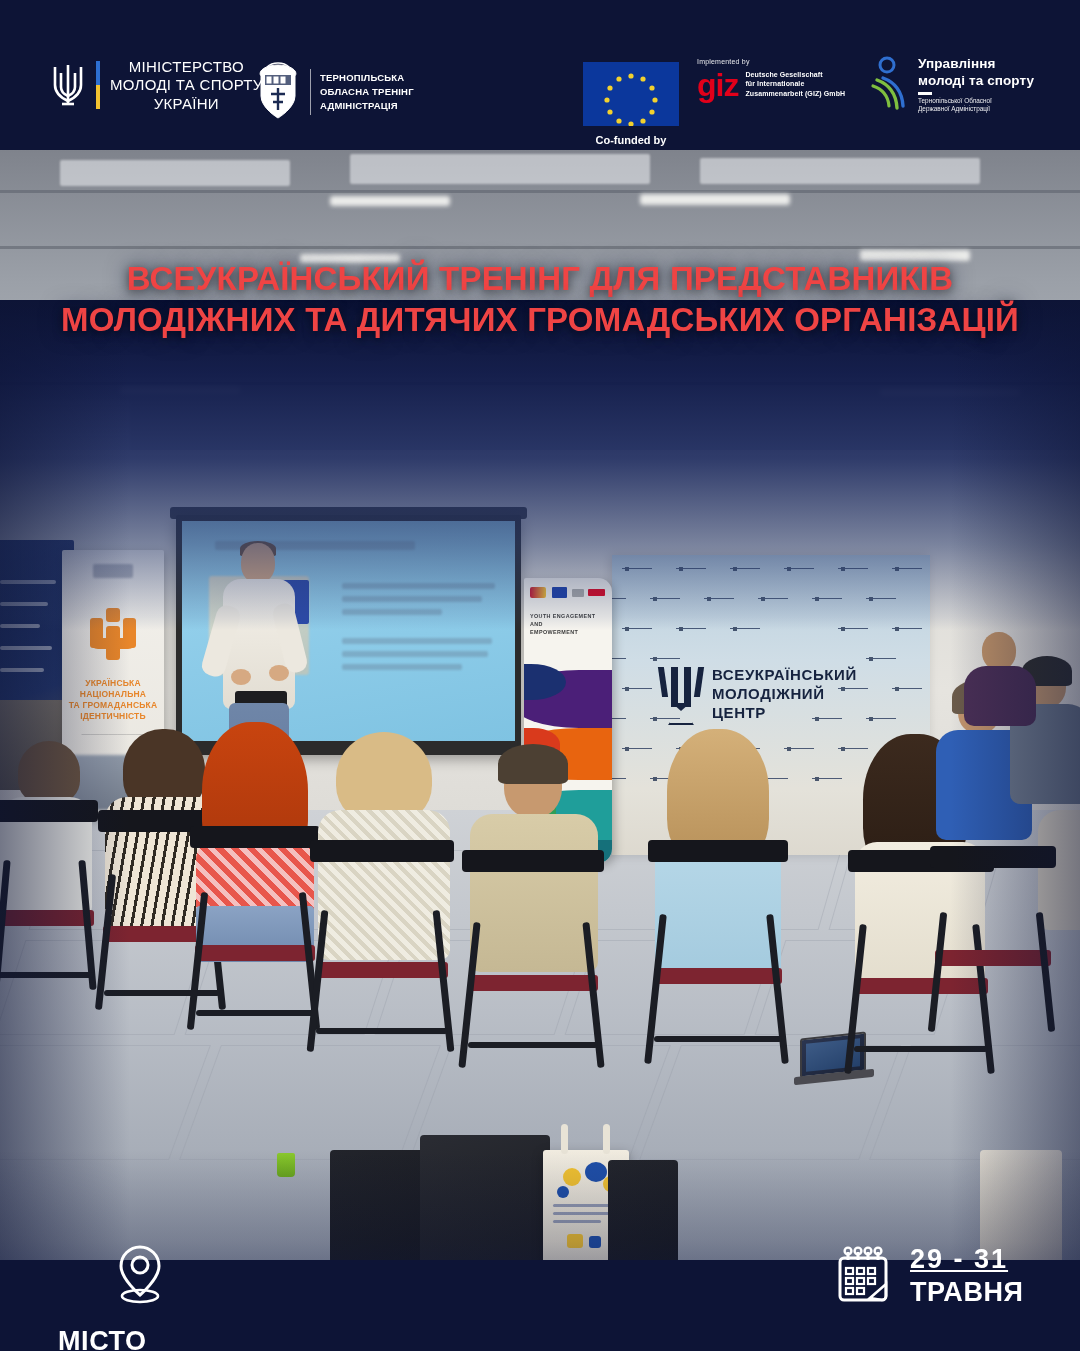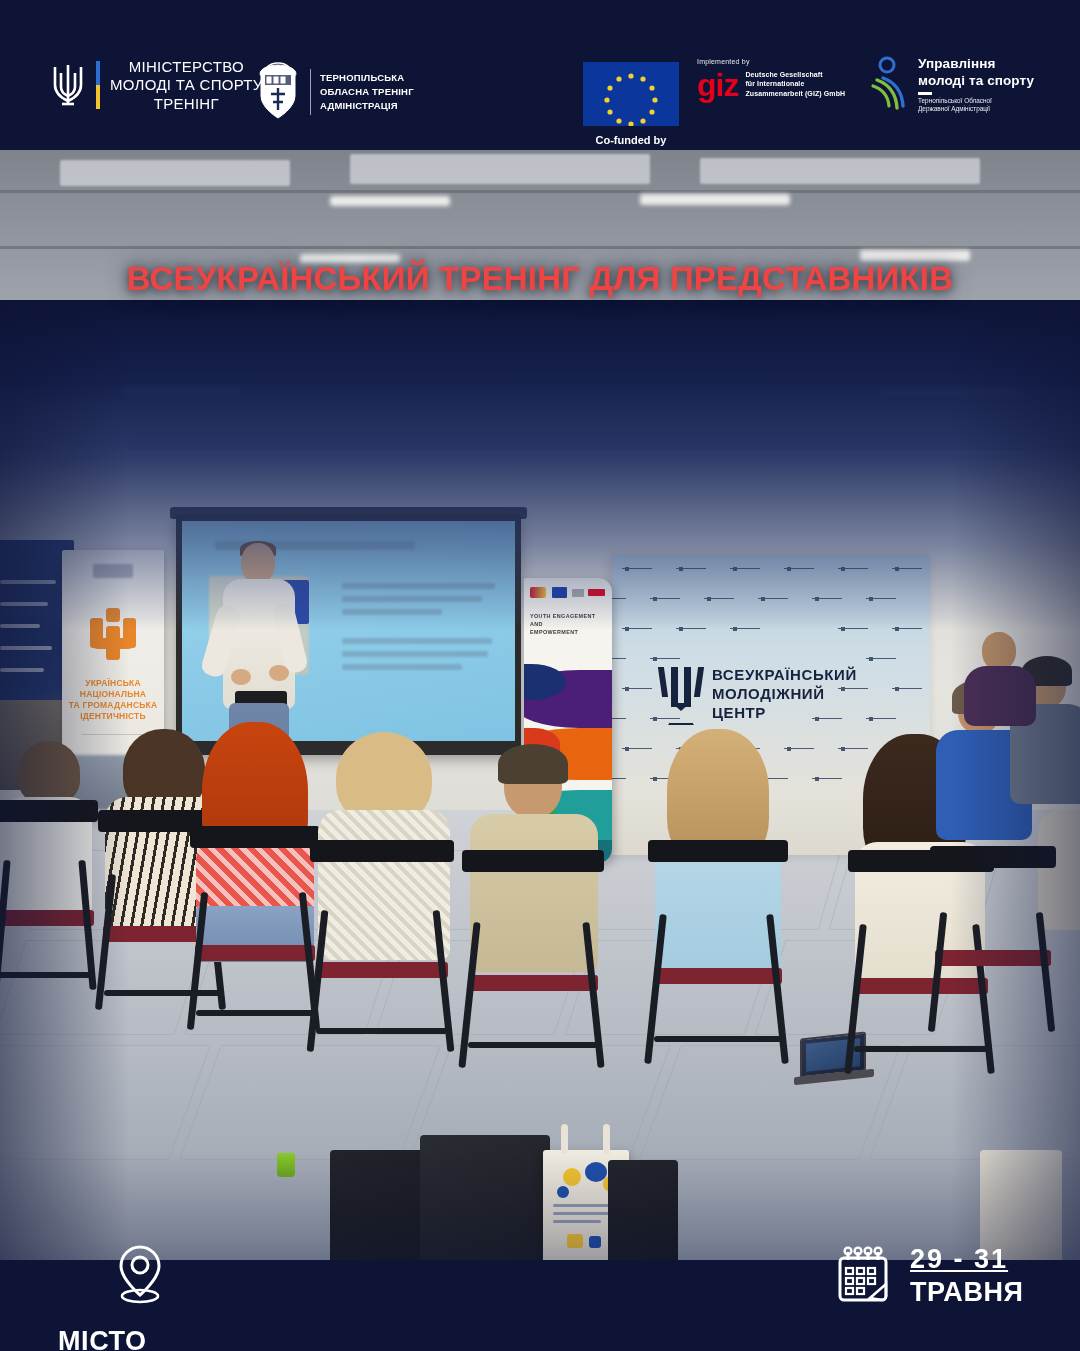--- a/index.html
+++ b/index.html
@@ -669,21 +669,21 @@
           <path d="M31 8 V26 Q31 36 18 42"></path>
           <path d="M11 14 V28 Q11 34 18 37"></path>
           <path d="M25 14 V28 Q25 34 18 37"></path>
           <path d="M12 45 H24"></path>
         </g>
       </svg>
       <div class="sep-bar"></div>
       <div class="logo-txt" style="font-size:15px;font-weight:400;letter-spacing:.3px;text-align:center;">
         <div>МІНІСТЕРСТВО</div>
         <div>МОЛОДІ ТА СПОРТУ</div>
-        <div>ТРЕНІНГ</div>
+        <div>УКРАЇНИ</div>
       </div>
     </div>
 
     <div class="logo" style="left:255px;top:62px;">
       <svg width="46" height="60" viewBox="0 0 46 60">
         <path d="M23 3 C14 3 8 6 6 9 C4 12 6 14 6 14 L6 34 C6 46 23 56 23 56 C23 56 40 46 40 34 L40 14 C40 14 42 12 40 9 C38 6 32 3 23 3 Z" fill="#ffffff" stroke="#ffffff" stroke-width="1"></path>
         <rect x="10" y="13" width="26" height="10" fill="#1b2a52" opacity=".75"></rect>
         <rect x="11.5" y="14.5" width="5" height="7" fill="#ffffff"></rect>
         <rect x="18.5" y="14.5" width="5" height="7" fill="#ffffff"></rect>
         <rect x="25.5" y="14.5" width="5" height="7" fill="#ffffff"></rect>
@@ -746,20 +746,21 @@
         <div style="font-size:6.4px;font-weight:400;line-height:8.5px;opacity:.92;">
           <div>Тернопільської Обласної</div>
           <div>Державної Адміністрації</div>
         </div>
       </div>
     </div>
   </div>
 
   <div class="titleblock">
     <div class="title-l1">ВСЕУКРАЇНСЬКИЙ ТРЕНІНГ ДЛЯ ПРЕДСТАВНИКІВ</div>
+    <div class="title-l2">МОЛОДІЖНИХ ТА ДИТЯЧИХ ГРОМАДСЬКИХ ОРГАНІЗАЦІЙ</div>
   </div>
 
   <div class="footer">
 
     <div class="foot-item" style="left:58px;top:22px;flex-direction:column;">
       <svg width="52" height="62" viewBox="0 0 52 62">
         <path d="M26 4 C15.5 4 7 12.5 7 23 C7 36 26 52 26 52 C26 52 45 36 45 23 C45 12.5 36.5 4 26 4 Z" fill="none" stroke="#ffffff" stroke-width="3"></path>
         <circle cx="26" cy="22" r="8" fill="none" stroke="#ffffff" stroke-width="3"></circle>
         <ellipse cx="26" cy="53" rx="18" ry="6" fill="none" stroke="#ffffff" stroke-width="2.6"></ellipse>
       </svg>

